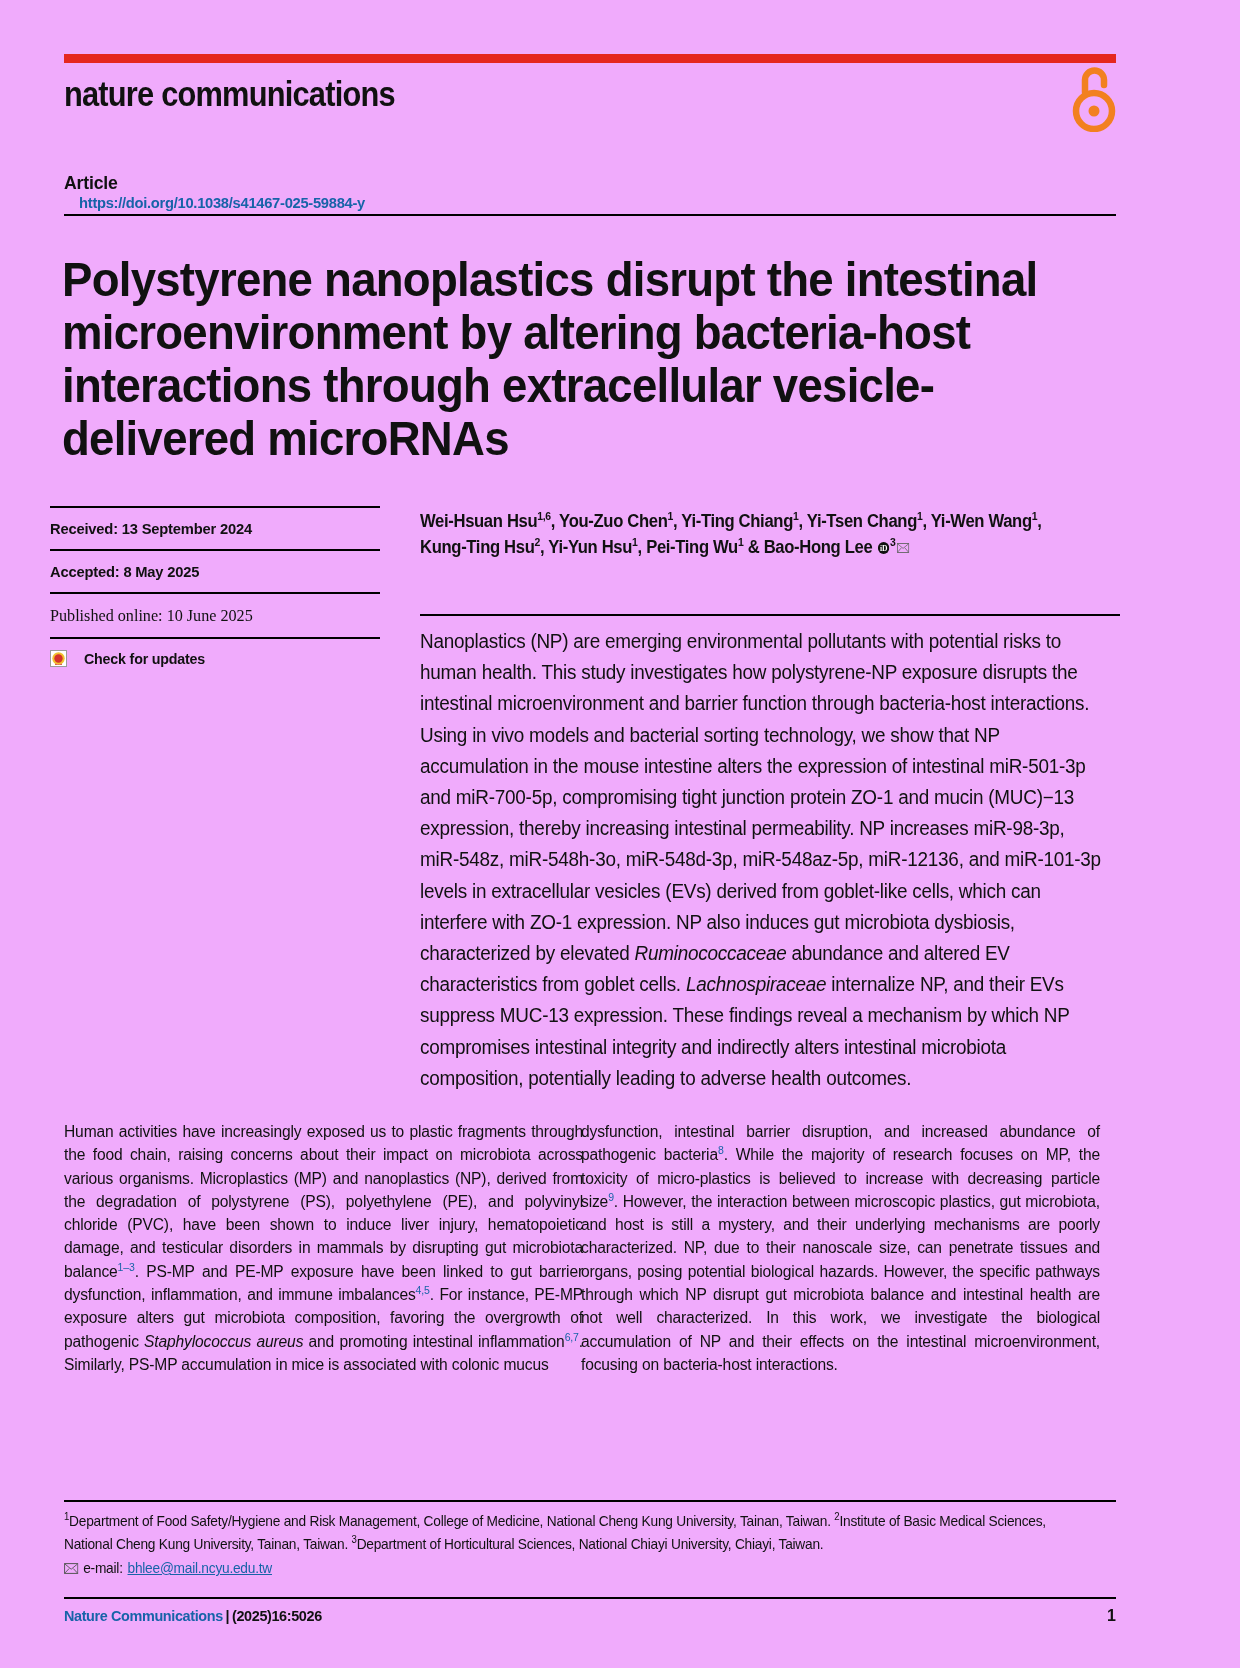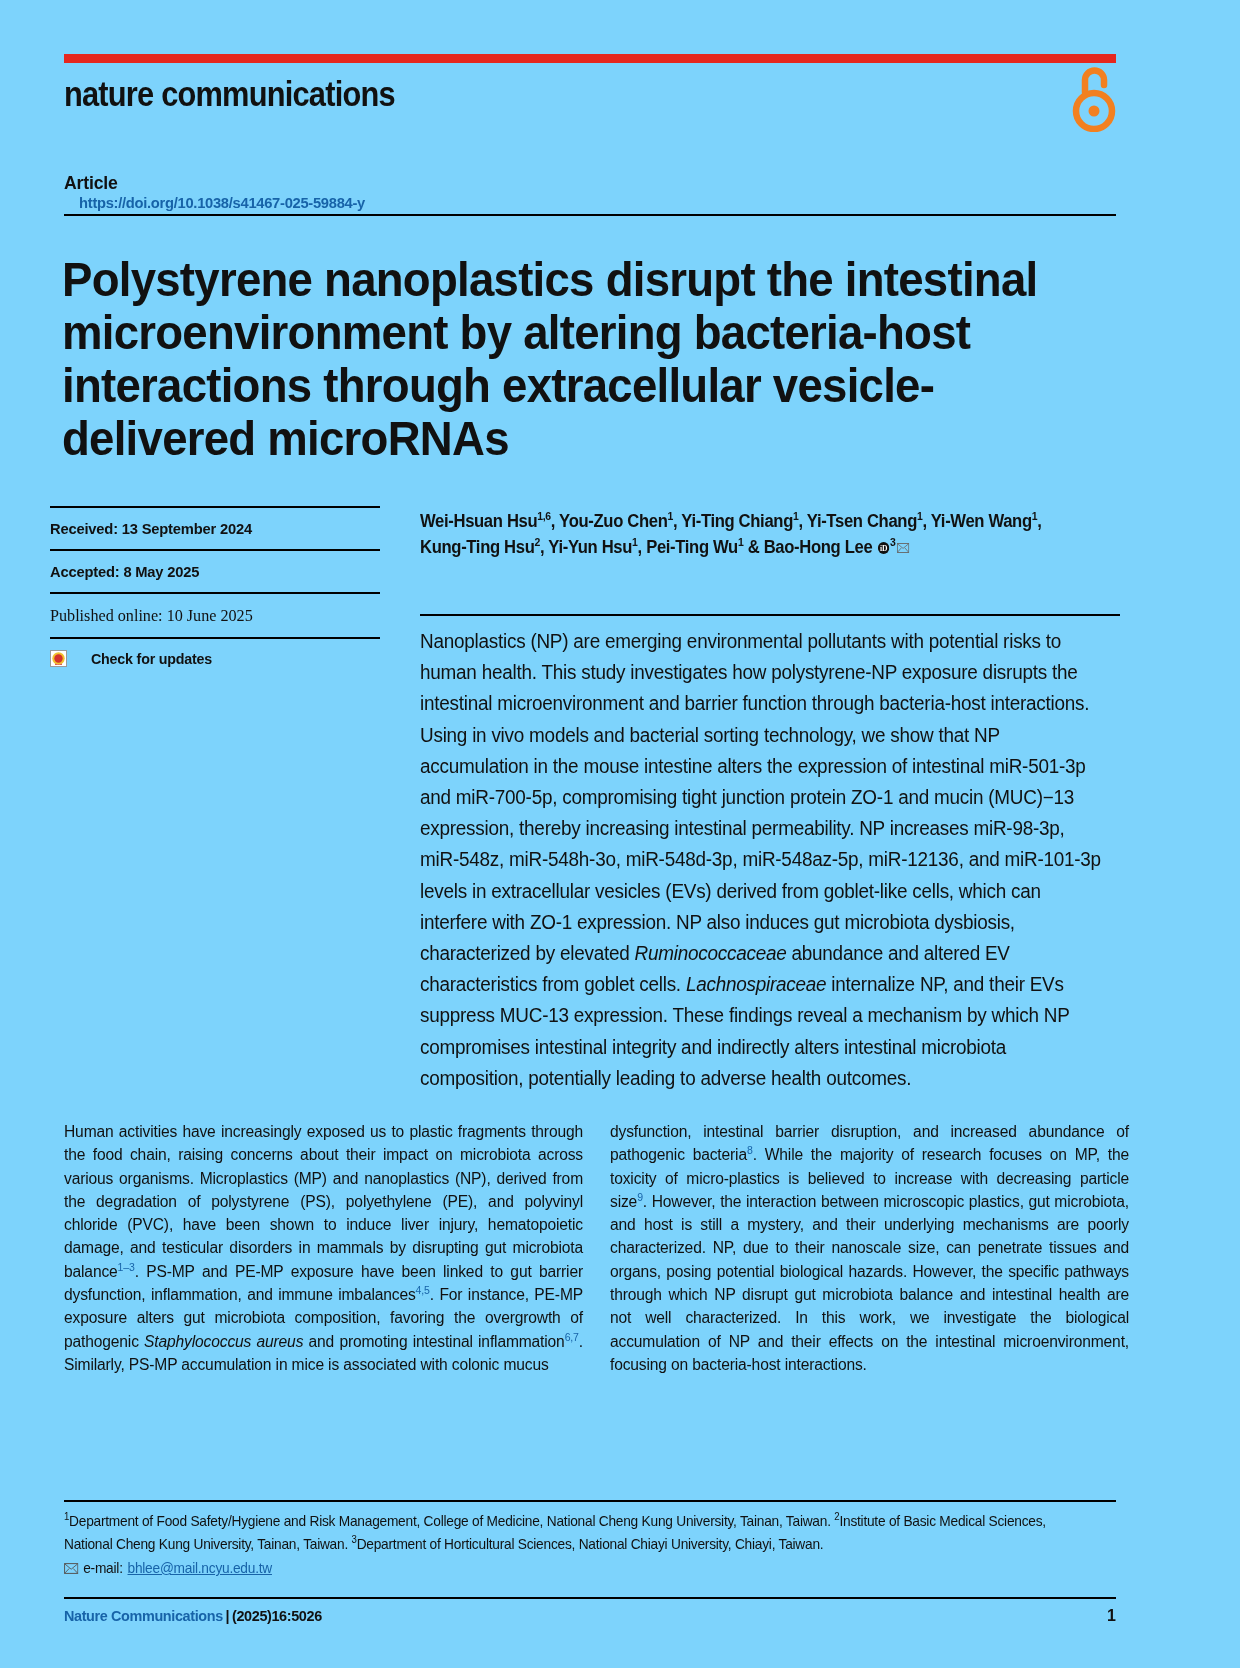--- a/index.html
+++ b/index.html
@@ -14,21 +14,21 @@
     color: #000000;
     position: relative;
     overflow: hidden;
   }
 
   .page {
     position: absolute;
     left: 0; top: 0;
     width: 1240px;
     height: 1668px;
-    background: #7dd3fc;
+    background: #f0abfc;
   }
 
   
   .top-rule {
     position: absolute;
     left: 64px;
     top: 54px;
     width: 1052px;
     height: 9px;
     background: #e5271e;
@@ -140,21 +140,21 @@
   }
   .meta-item.serif {
     font-family: "Liberation Serif", serif;
     font-weight: 400;
     font-size: 17px;
     letter-spacing: 0;
   }
   .check-updates {
     display: flex;
     align-items: center;
-    gap: 24px;
+    gap: 17px;
     padding: 11px 0 0 0;
   }
   .cu-icon {
     width: 17px;
     height: 17px;
     flex: 0 0 auto;
   }
   .cu-label {
     font-size: 15px;
     font-weight: 700;
@@ -226,21 +226,21 @@
     position: absolute;
     top: 1120px;
     width: 519px;
     font-size: 15.6px;
     line-height: 23.3px;
     color: #111;
     text-align: justify;
     letter-spacing: -0.15px;
   }
   .body-col.left  { left: 64px; }
-  .body-col.right { left: 610px; }
+  .body-col.right { left: 581px; }
   .body-col i { font-style: italic; }
   .body-col sup.ref {
     color: #1763a8;
     font-size: 10.5px;
     vertical-align: super;
     line-height: 0;
   }
 
   
   .aff-rule {

